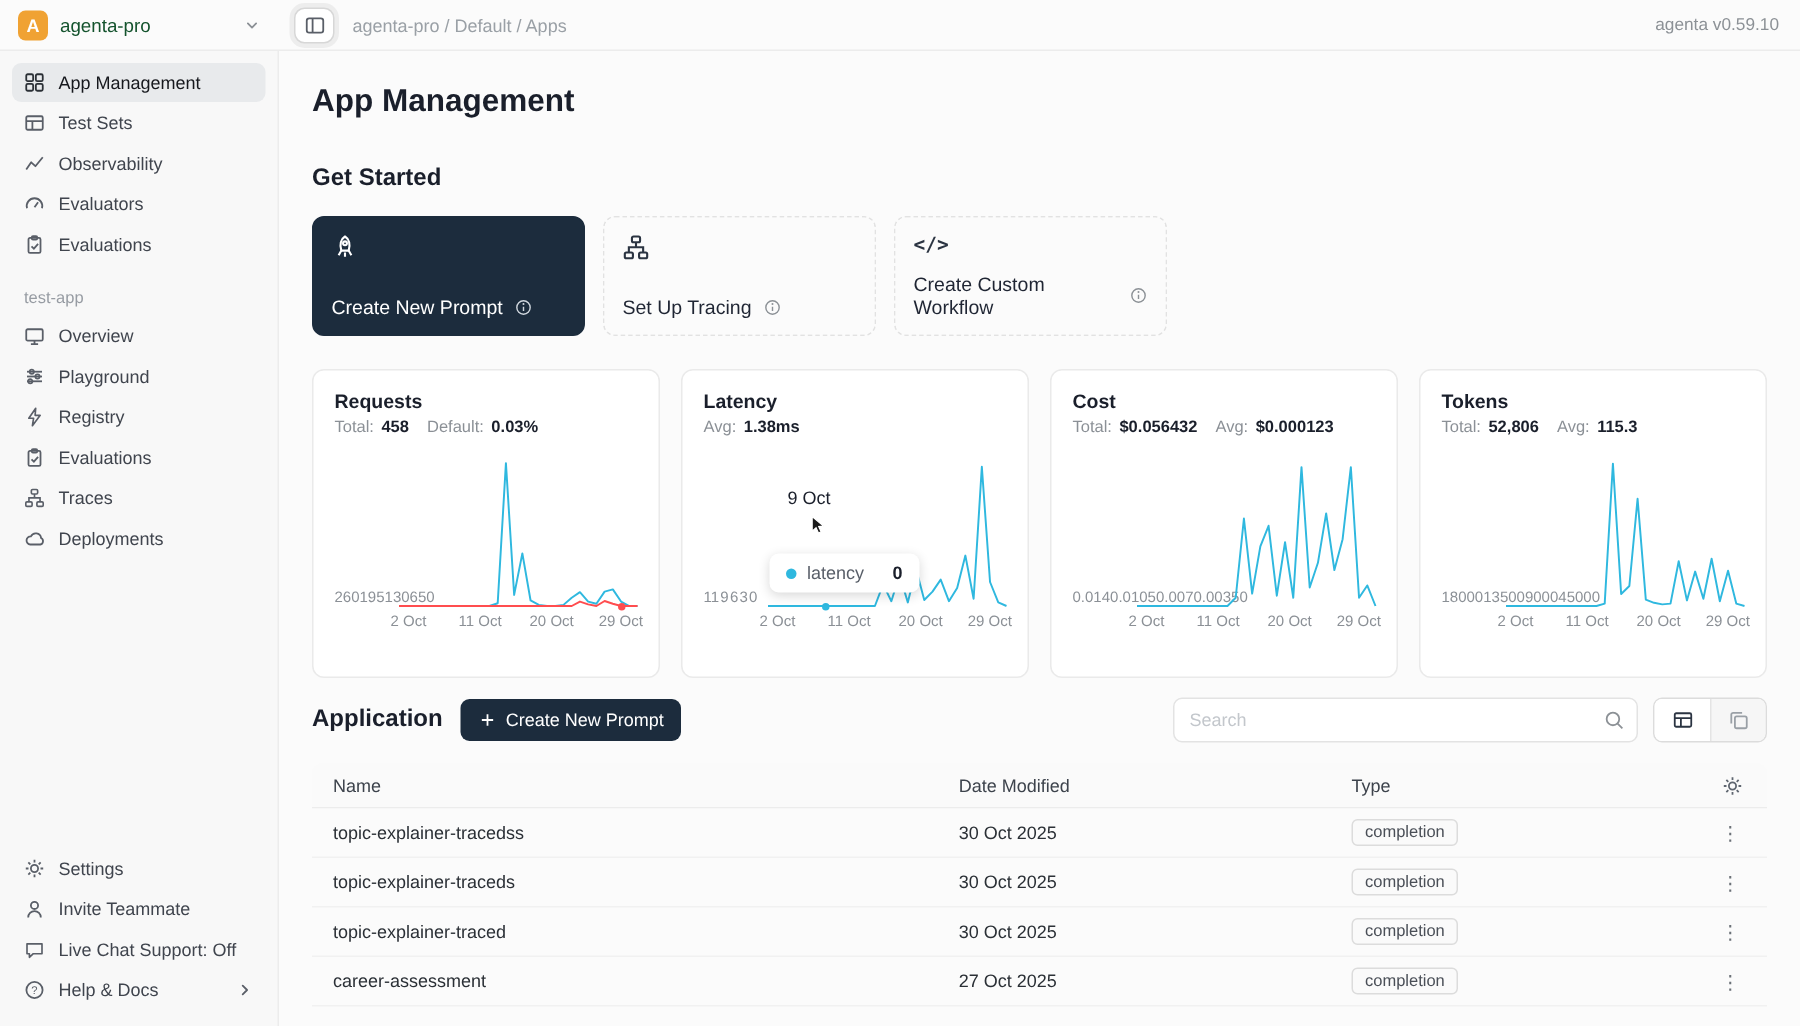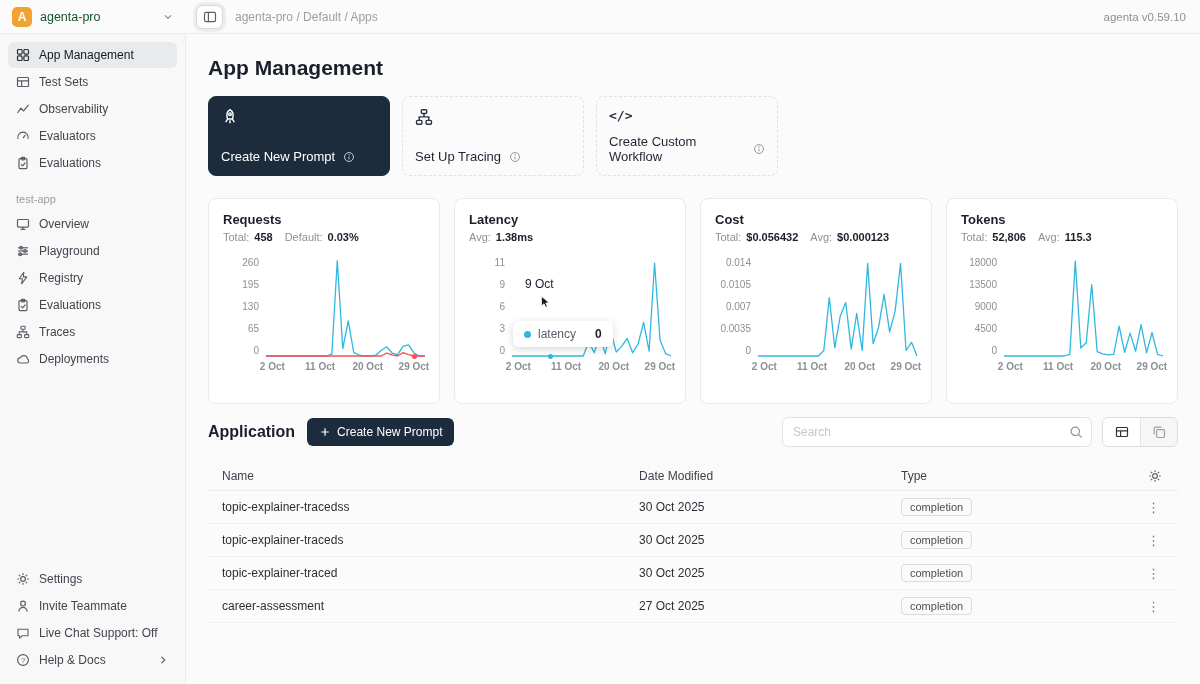--- a/index.html
+++ b/index.html
@@ -60,26 +60,26 @@
   
   .stats { display:flex; gap:14px; margin-top:22px; }
   .stat-card { flex:1; background:#fff; border:1px solid #eaeaea; border-radius:8px; padding:13px 14px 6px;
                height:206px; position:relative; }
   .stat-title { font-size:13px; font-weight:600; color:#1a1f2b; }
   .stat-sub { margin-top:4px; font-size:11px; color:#8b9096; display:flex; gap:5px; align-items:center; }
   .stat-sub span:empty { display:none; }
   .stat-sub .v { color:#1a1f2b; font-weight:600; margin-right:7px; }
 
   .chart { display:grid; grid-template-columns:36px 1fr; grid-template-rows:100px 16px; column-gap:7px; margin-top:14px; }
-  .yticks { display:flex; flex-direction:column; justify-content:space-between; align-items:flex-end;
+  .yticks { display:flex; flex-direction:row; justify-content:space-between; align-items:flex-end;
             font-size:10px; color:#8b9096; line-height:10px; padding:1px 0;text-align:center; }
   .plot { position:relative; }
   .plot svg { position:absolute; inset:0; width:100%; height:100%; overflow:visible; }
   .xticks { position:relative; font-size:10px; color:#8b9096; }
-  .xticks span { position:absolute; top:4px; transform:translateX(-50%); white-space:nowrap;font-weight:bold; }
+  .xticks span { position:absolute; top:4px; transform:translateX(-50%); white-space:nowrap; }
   .chart-dot { position:absolute; width:5px; height:5px; border-radius:50%; }
 
   .lat-date { position:absolute; left:70px; top:78px; font-size:12px; color:#1a1f2b; z-index:3; }
   .lat-cursor { position:absolute; left:84px; top:95px; width:13px; height:16px; z-index:4; }
   .lat-tip { position:absolute; left:58px; top:122px; display:flex; align-items:center; gap:7px; background:#fff;
              border-radius:6px; box-shadow:0 2px 8px rgba(0,0,0,.16); padding:6px 11px; font-size:12px; z-index:3; }
   .lat-tip .dot { width:7px; height:7px; border-radius:50%; }
   .lat-tip .name { color:#595f69; }
   .lat-tip .val { font-weight:600; color:#1a1f2b; margin-left:12px; }
 
@@ -362,20 +362,21 @@
       </svg>
     <span>Help &amp; Docs</span>
     <svg class="ic ic12 nav-chev">
         <use href="#s-chev-r"></use>
       </svg>
   </div>
 </aside>
 
 <main class="main">
   <h1 class="page-title">App Management</h1>
+  <h2 class="gs-heading">Get Started</h2>
 
   <div class="gs-cards">
     <div class="gs-card primary">
       <svg class="ic ic18">
           <use href="#s-rocket"></use>
         </svg>
       <div class="gs-label-row">
         <span>Create New Prompt</span>
         <svg class="ic ic12 info-ic">
             <use href="#s-info"></use>

